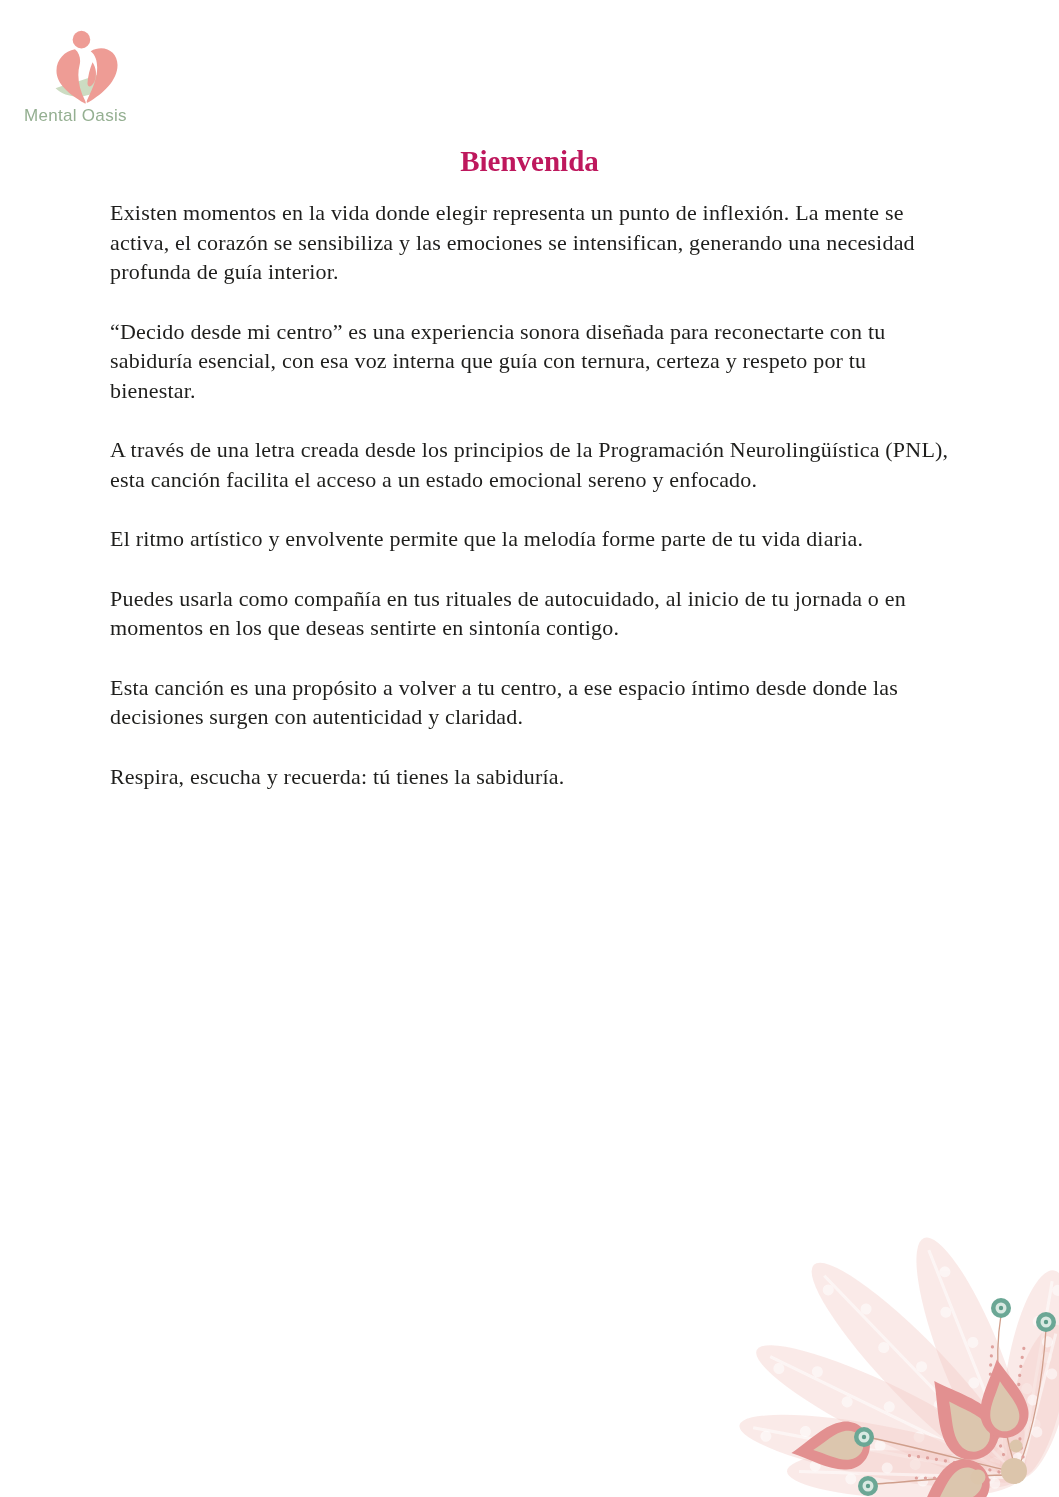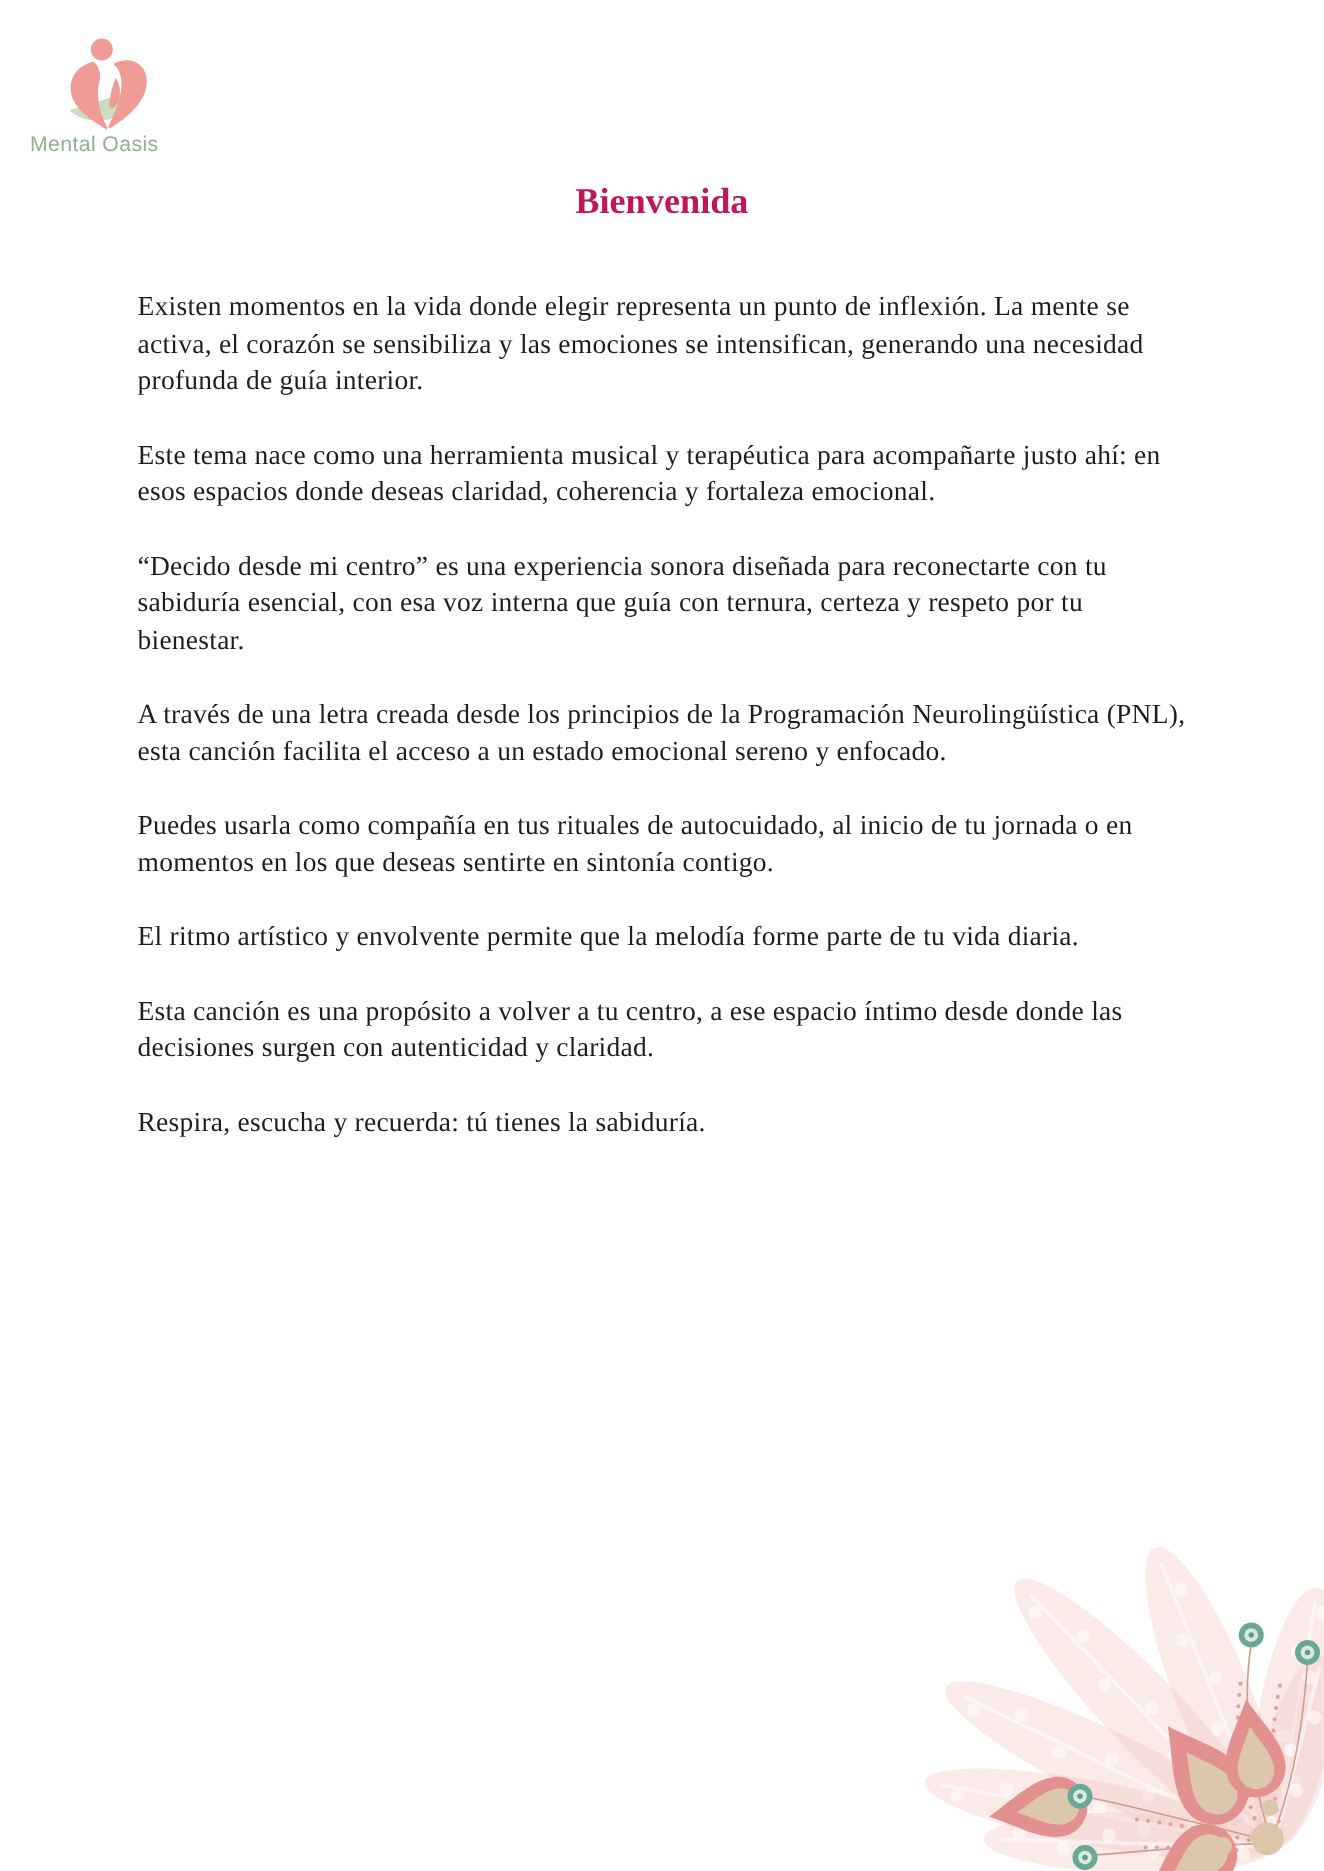--- a/index.html
+++ b/index.html
@@ -24,21 +24,21 @@
     white-space:nowrap;
   }
   .title{
     position:absolute;top:145px;left:0;width:100%;
     text-align:center;
     font-size:29px;
     font-weight:bold;
     color:#be185d;
   }
   .content{
-    position:absolute;left:110px;top:230px;width:842px;
+    position:absolute;left:110px;top:198px;width:842px;
     font-size:22px;
     line-height:29.5px;
     letter-spacing:.2px;
   }
   .content p{margin:0 0 30px 0;}
   .flower{
     position:absolute;right:0;bottom:0;
     pointer-events:none;
   }
 </style>
@@ -57,25 +57,24 @@
     <path fill-rule="evenodd" d="M44,24 C58,16 73,24 73,39 C73,56 57,70 42,79 C39.5,80.5 39,79.5 40.5,76 C47,63 51,52 51,42 C51,34 49,28 44,24 Z
              M46,36 C50,42 51,50 48,57 C45,63 41,64 40.5,59 C41,51 43,43 46,36 Z" fill="#ee9c95"></path>
   </svg>
   <div class="brand">Mental Oasis</div>
 </div>
 
 <div class="title">Bienvenida</div>
 
 <div class="content">
   <p>Existen momentos en la vida donde elegir representa un punto de inflexión. La mente se activa, el corazón se sensibiliza y las emociones se intensifican, generando una necesidad profunda de guía interior.</p>
-  <p>Este tema nace como una herramienta musical y terapéutica para acompañarte justo ahí: en esos espacios donde deseas claridad, coherencia y fortaleza emocional.</p>
   <p>“Decido desde mi centro” es una experiencia sonora diseñada para reconectarte con tu sabiduría esencial, con esa voz interna que guía con ternura, certeza y respeto por tu bienestar.</p>
   <p>A través de una letra creada desde los principios de la Programación Neurolingüística (PNL), esta canción facilita el acceso a un estado emocional sereno y enfocado.</p>
+  <p>El ritmo artístico y envolvente permite que la melodía forme parte de tu vida diaria.</p>
   <p>Puedes usarla como compañía en tus rituales de autocuidado, al inicio de tu jornada o en momentos en los que deseas sentirte en sintonía contigo.</p>
-  <p>El ritmo artístico y envolvente permite que la melodía forme parte de tu vida diaria.</p>
   <p>Esta canción es una propósito a volver a tu centro, a ese espacio íntimo desde donde las decisiones surgen con autenticidad y claridad.</p>
   <p>Respira, escucha y recuerda: tú tienes la sabiduría.</p>
 </div>
 
 <svg class="flower" width="420" height="322" viewBox="0 0 420 322" aria-hidden="true">
 
   <g fill="rgba(242,203,198,0.40)">
     <g transform="translate(332.5,183) rotate(-111.6)">
       <ellipse rx="129" ry="30"></ellipse>
       <line x1="-116" y1="0" x2="116" y2="0" stroke="#ffffff" stroke-width="3" opacity="0.55"></line>

